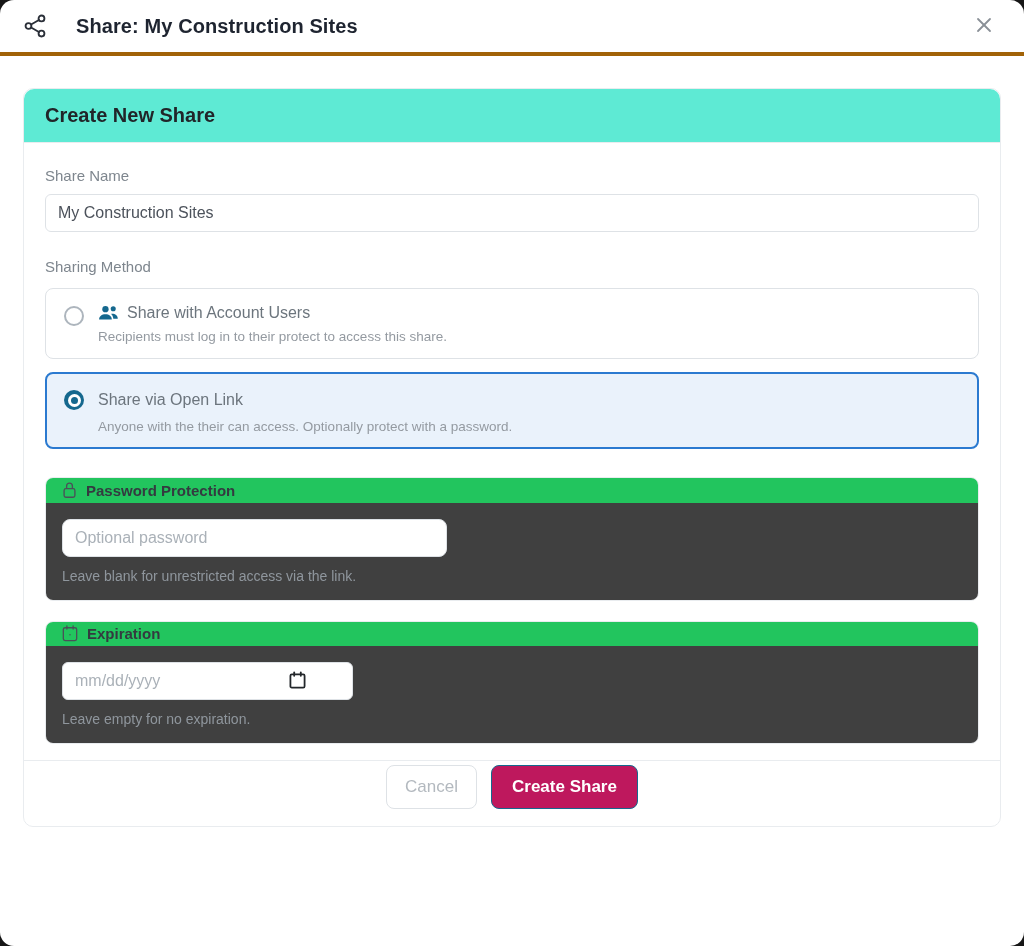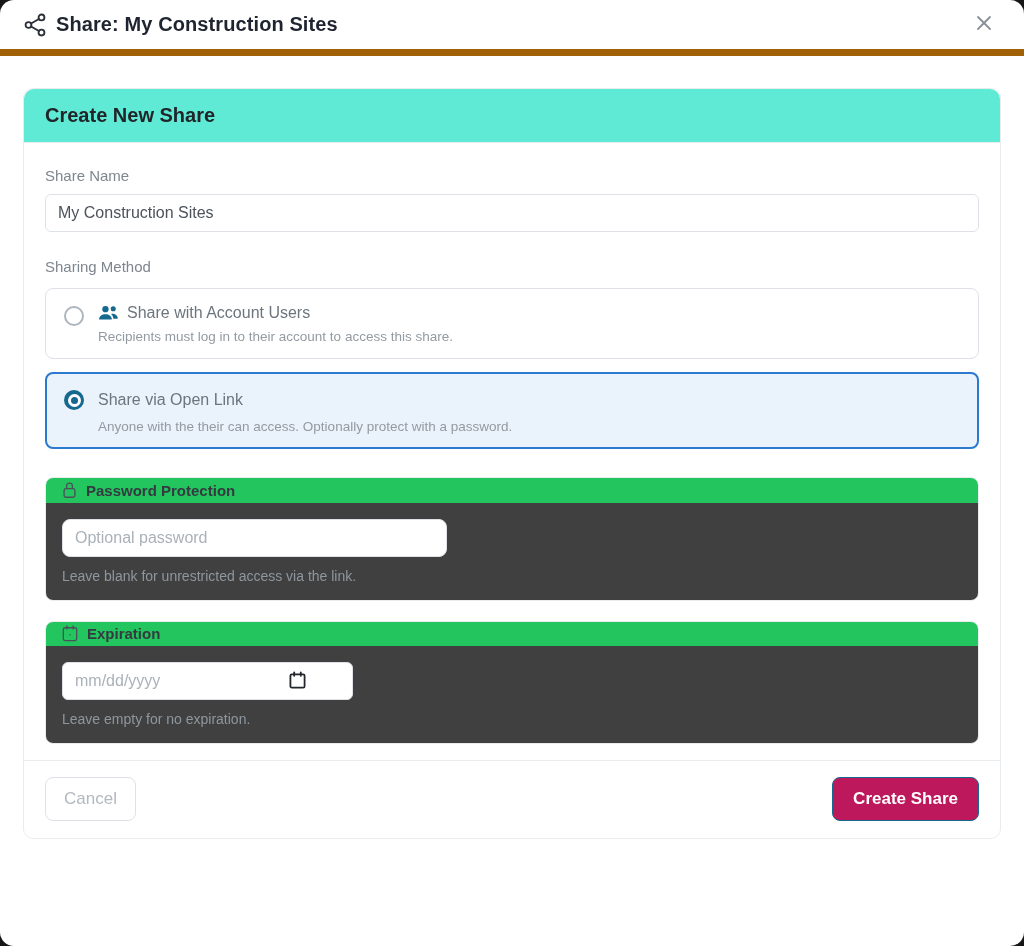--- a/index.html
+++ b/index.html
@@ -18,22 +18,23 @@
     overflow: hidden;
     display: flex;
     flex-direction: column;
   }
   
   .modal-header {
     height: 56px;
     display: flex;
     align-items: center;
     padding: 0 24px 0 22px;
-    border-bottom: 7px solid #a16207;
+    border-bottom: 4px solid #a16207;
     flex: 0 0 auto;
+    gap: 20px;
   }
   .share-icon { display: flex; align-items: center; margin-right: 8px; }
   .modal-title {
     font-size: 20px;
     font-weight: 700;
     color: #1e2430;
     letter-spacing: 0.1px;
   }
   .close-btn {
     margin-left: auto;
@@ -151,23 +152,23 @@
   .date-cal-icon {
     position: absolute; right: 11px; top: 9px;
     display: flex; align-items: center;
     cursor: pointer;
   }
 
   
   .card-footer {
     border-top: 1px solid #e9ecef;
     margin-top: 24px;
-    padding: 16px 21px 17px 21px;
-    display: flex;
-    justify-content: space-between;
+    padding: 4px 21px 17px 21px;
+    display: flex;
+    justify-content: center;
     gap: 14px;
   }
   .btn {
     height: 44px;
     border-radius: 8px;
     font-family: "Liberation Sans", sans-serif;
     font-size: 17px;
     padding: 0 18px;
     cursor: pointer;
   }
@@ -236,21 +237,21 @@
               <span style="display:flex;align-items:center;">
                 <svg width="21" height="18" viewBox="0 0 24 20" fill="#15688e">
                   <circle cx="8.5" cy="5.6" r="3.6"></circle>
                   <path d="M1.2 17.5c0-4 3.2-6.2 7.3-6.2s7.3 2.2 7.3 6.2z"></path>
                   <circle cx="17.4" cy="5.2" r="2.9"></circle>
                   <path d="M16.2 10.9c3.5 0.1 6.4 2.1 6.4 5.6h-5.1c-0.2-2.3-1.1-4.2-2.6-5.3 0.4-0.2 0.8-0.3 1.3-0.3z"></path>
                 </svg>
               </span>
               <span class="option-label">Share with Account Users</span>
             </div>
-            <span class="option-desc">Recipients must log in to their account to access this share.</span>
+            <span class="option-desc">Recipients must log in to their protect to access this share.</span>
           </div>
         </div>
 
         
         <div class="option selected">
           <span class="radio-outer checked">
             <span class="radio-inner-white">
                 <span class="radio-dot"></span>
               </span>
           </span>

